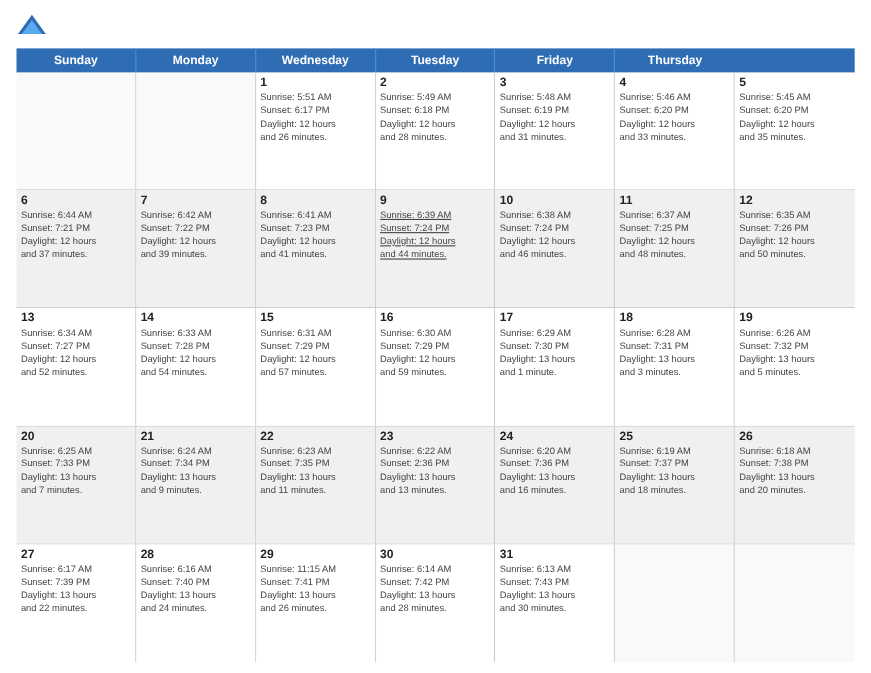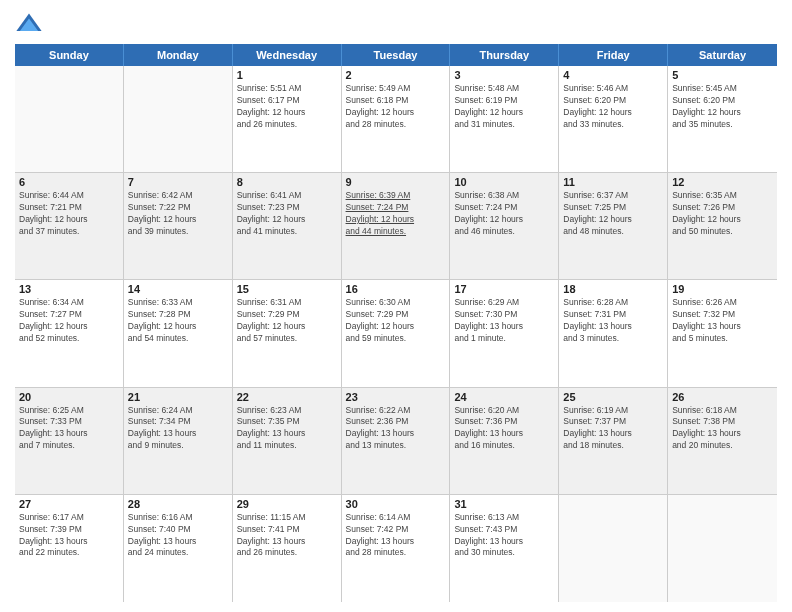--- a/index.html
+++ b/index.html
@@ -133,23 +133,22 @@
       <div class="location-title"></div>
     </div>
   </div>
 
   <div class="calendar">
     <div class="cal-header">
     <div class="cal-header-cell">Sunday</div>
         <div class="cal-header-cell">Monday</div>
         <div class="cal-header-cell">Wednesday</div>
         <div class="cal-header-cell">Tuesday</div>
+        <div class="cal-header-cell">Friday</div>
         <div class="cal-header-cell">Thursday</div>
-        <div class="cal-header-cell">Friday</div>
-        <div class="cal-header-cell">Saturday</div>
       </div>
     <div class="cal-body">
     <div class="cal-row">
           <div class="cal-cell empty"></div>
           <div class="cal-cell empty"></div>
           <div class="cal-cell">
             <div class="day-num">1</div>
             <div class="day-info" style="white-space: pre-line;">Sunrise: 5:51 AM
 Sunset: 6:17 PM
 Daylight: 12 hours

